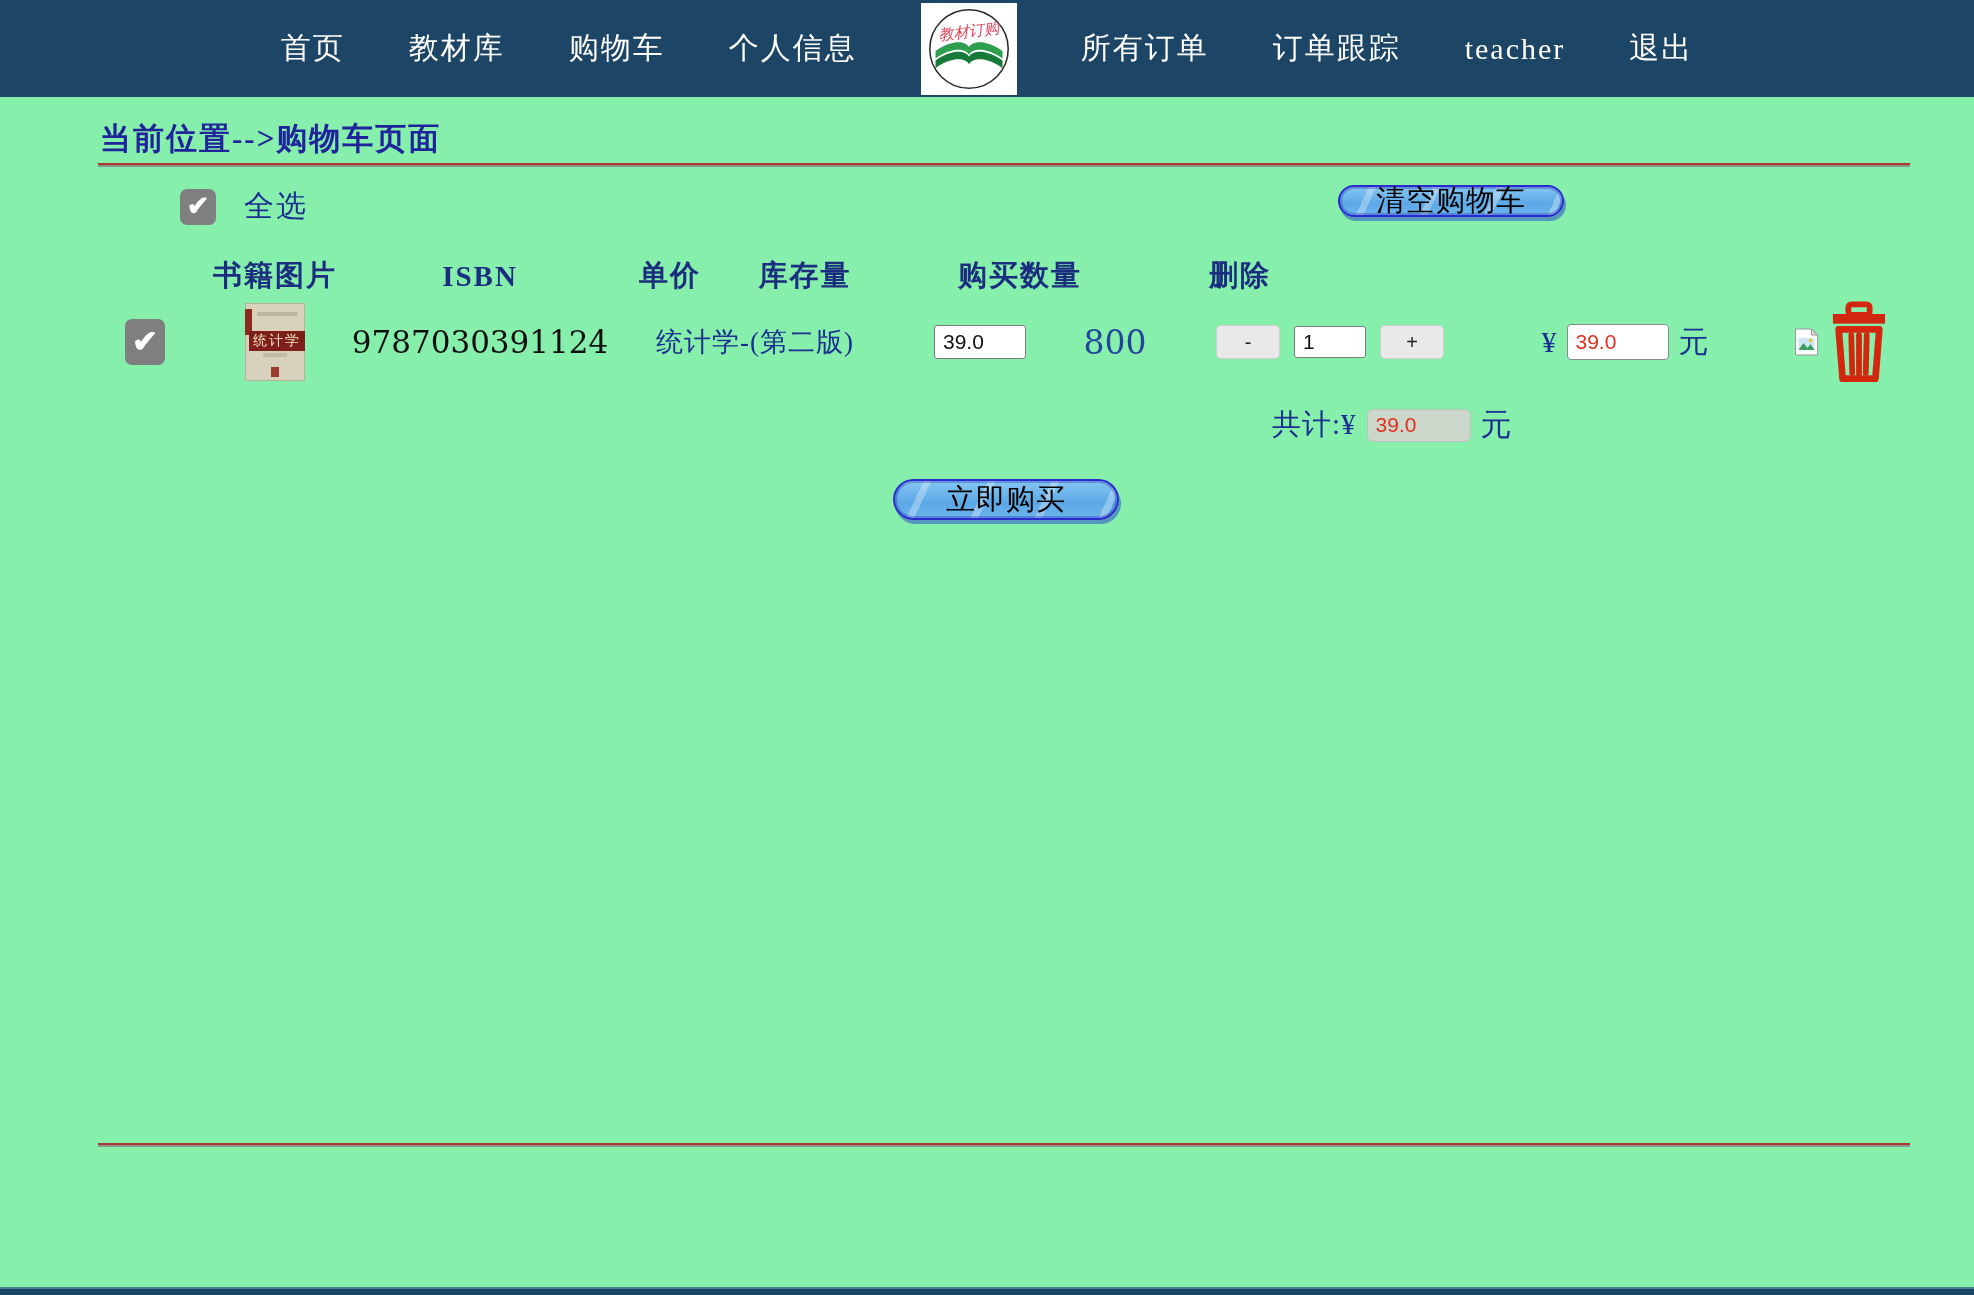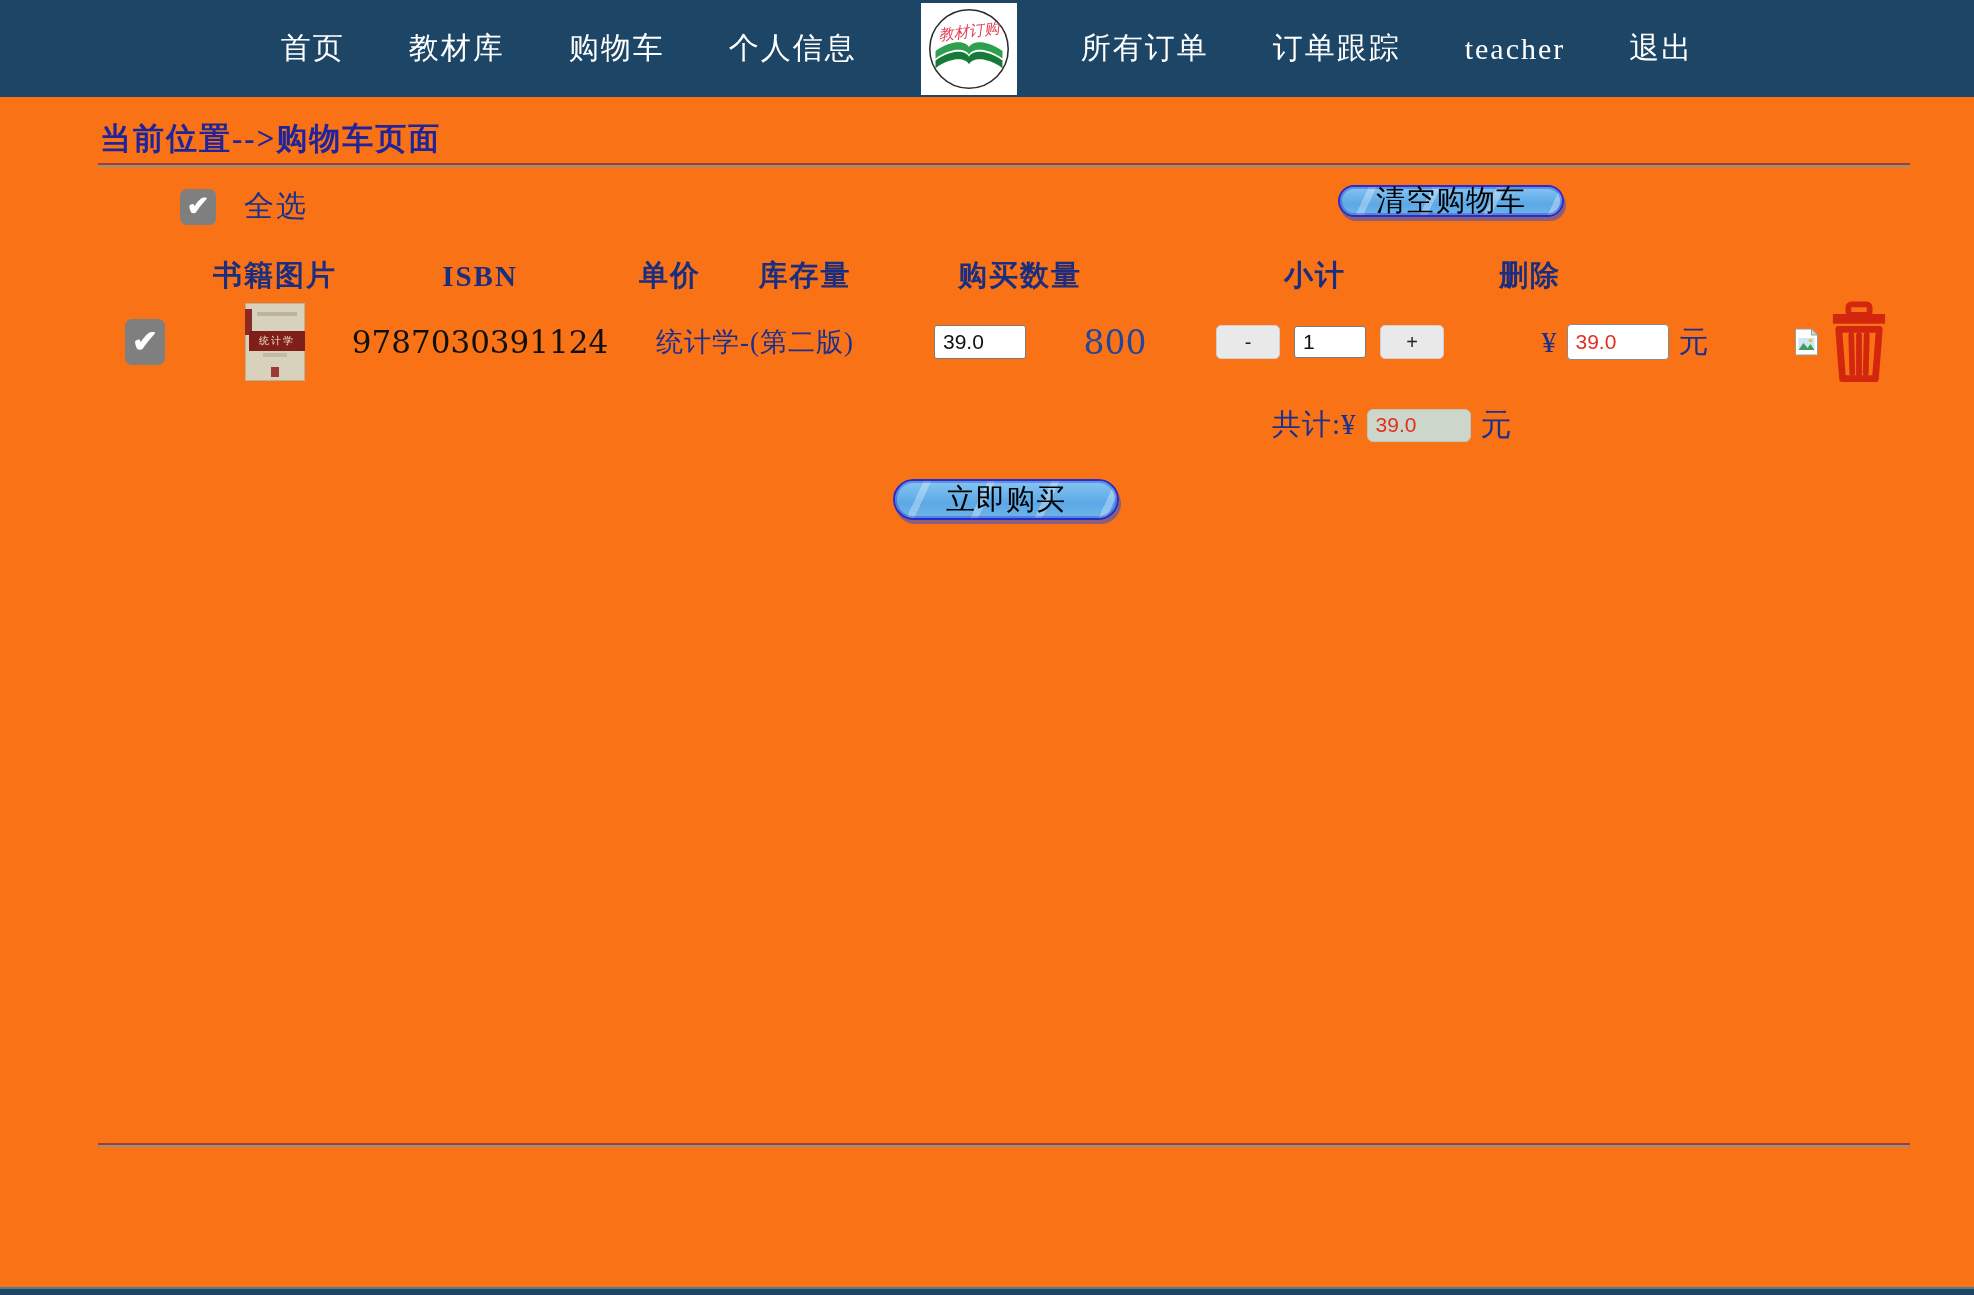--- a/index.html
+++ b/index.html
@@ -1,18 +1,18 @@
 <!DOCTYPE html>
 <html><head>
 <meta charset="utf-8">
 <style>
   * { margin:0; padding:0; box-sizing:border-box; }
   html,body { width:1974px; height:1295px; }
   body { font-family:"Liberation Sans", sans-serif; }
-  .screen { position:relative; width:1974px; height:1295px; background:#f97316; overflow:hidden; }
+  .screen { position:relative; width:1974px; height:1295px; background:#86efac; overflow:hidden; }
 
   
   .topnav {
     position:absolute; top:0; left:0; width:100%; height:97px;
     background:#1C4566; display:flex; align-items:center; justify-content:center;
     gap:64px;
   }
   .nav-item {
     color:#ffffff; font-size:30px; font-family:"Liberation Serif", serif;
     white-space:nowrap; cursor:pointer; letter-spacing:2px;
@@ -73,21 +73,21 @@
   .title { color:#1A2F8F; font-size:27px; font-family:"Liberation Serif", serif; letter-spacing:1px; }
   .stock { color:#23459C; font-size:33px; font-family:"DejaVu Serif", serif; }
   .cny   { color:#1A2F8F; font-size:30px; font-family:"Liberation Serif", serif; }
 
   
   .cover { position:relative; width:60px; height:78px; background:#D8D1BC; box-shadow:inset 0 0 0 1px #B9B1A0; }
   .cover .spine { position:absolute; left:0; top:6px; width:7px; height:26px; background:#8A2A22; }
   .cover .tline { position:absolute; left:12px; top:9px; width:40px; height:4px; background:#BDB49C; }
   .cover .band  {
     position:absolute; left:4px; right:0; top:28px; height:20px; background:#7E1F1A;
-    color:#F3E5C0; font-size:10px; line-height:20px; text-align:center; letter-spacing:2px;
+    color:#F3E5C0; font-size:14px; line-height:20px; text-align:center; letter-spacing:2px;
     font-family:"Liberation Serif", serif;
   }
   .cover .sub   { position:absolute; left:0; right:0; top:50px; height:4px; margin:0 18px; background:#C3BAA2; }
   .cover .plogo { position:absolute; left:26px; bottom:4px; width:8px; height:10px; background:#9A3A30; }
 
   
   .txt-input {
     height:34px; border:1px solid #7a7a7a; border-radius:3px; background:#ffffff;
     font-size:21px; padding-left:8px; font-family:"Liberation Sans", sans-serif; color:#111;
   }
@@ -148,21 +148,20 @@
   </div>
   <div class="skin-btn clear-btn">清空购物车</div>
 
   <div class="thead">
     <div class="cell c0"></div>
     <div class="cell c1 th">书籍图片</div>
     <div class="cell c2 th">ISBN</div>
     <div class="cell c4 th">单价</div>
     <div class="cell c5 th">库存量</div>
     <div class="cell c6 th">购买数量</div>
-    <div class="cell c7 th">小计</div>
     <div class="cell c8 th">删除</div>
   </div>
 
   <div class="trow">
     <div class="cell c0">
       <div class="cb cb-big">
         <span class="mark">✔</span>
       </div>
     </div>
     <div class="cell c1">

